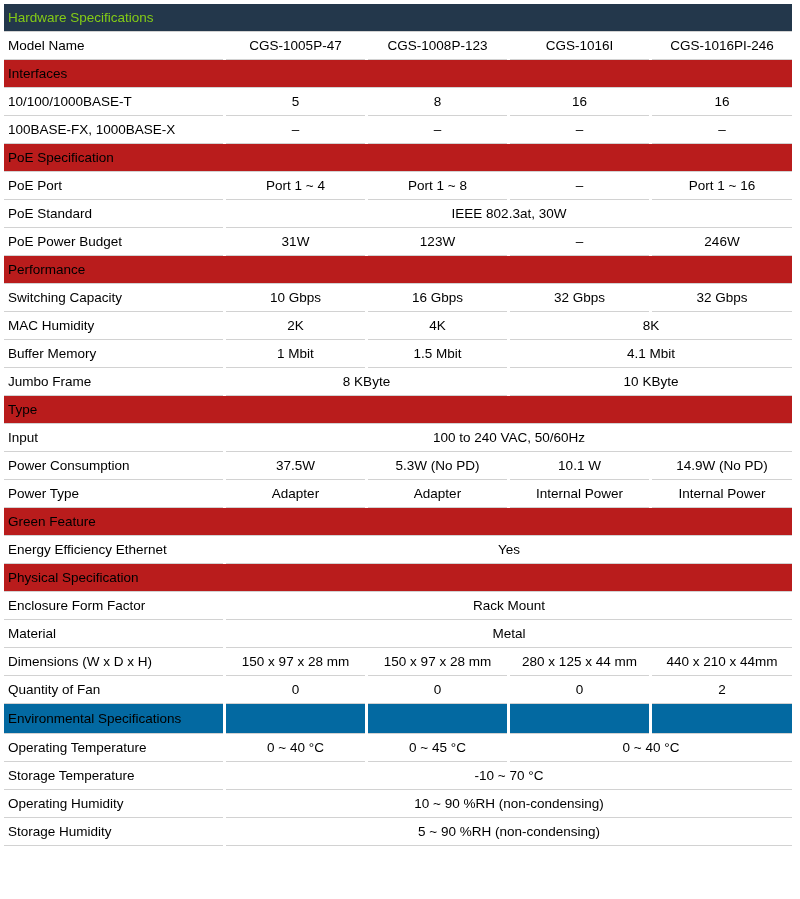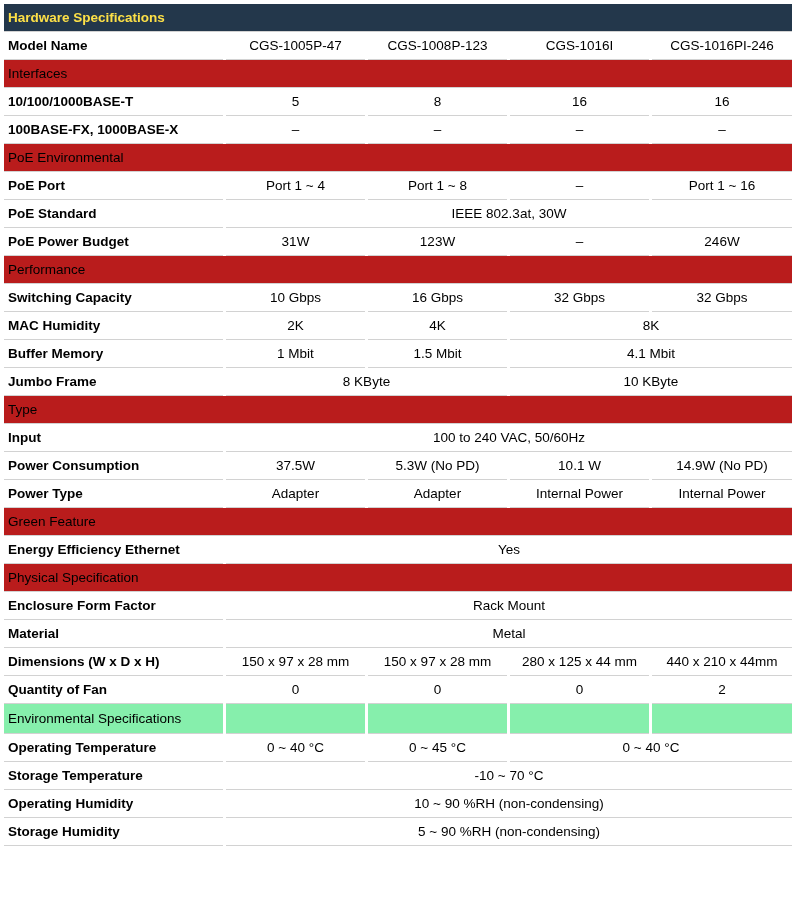--- a/index.html
+++ b/index.html
@@ -28,40 +28,39 @@
   table.spec-table td {
     border-bottom: 1px solid #d2d2d2;
     padding: 0 4px;
     height: 27px;
     vertical-align: middle;
     overflow: hidden;
     white-space: nowrap;
   }
   td.title-band {
     background: #23374b;
-    color: #fde047;
-    font-weight: bold;
+    color: #84cc16;
+    font-weight: normal;
     height: 22px;
     border-bottom: 1px solid #d2d2d2;
     padding-left: 5px;
   }
   td.section-band {
     background: #b91c1c;
     padding-left: 5px;
   }
   td.label-cell {
     text-align: left;
     padding-left: 5px;
-    font-weight: bold;
   }
   td.value-cell {
     text-align: center;
   }
   tr.section-split td {
-    background: #86efac;
+    background: #0369a1;
     height: 29px;
     margin-top: 44px;
   }
 </style>
 </head>
 <body>
 
 <div class="page">
   <table class="spec-table">
     <colgroup>
@@ -93,21 +92,21 @@
           <td class="value-cell" colspan="1">16</td>
         </tr>
         <tr>
           <td class="label-cell">100BASE-FX, 1000BASE-X</td>
           <td class="value-cell" colspan="1">–</td>
           <td class="value-cell" colspan="1">–</td>
           <td class="value-cell" colspan="1">–</td>
           <td class="value-cell" colspan="1">–</td>
         </tr>
         <tr>
-          <td colspan="5" class="section-band">PoE Environmental</td>
+          <td colspan="5" class="section-band">PoE Specification</td>
         </tr>
         <tr>
           <td class="label-cell">PoE Port</td>
           <td class="value-cell" colspan="1">Port 1 ~ 4</td>
           <td class="value-cell" colspan="1">Port 1 ~ 8</td>
           <td class="value-cell" colspan="1">–</td>
           <td class="value-cell" colspan="1">Port 1 ~ 16</td>
         </tr>
         <tr>
           <td class="label-cell">PoE Standard</td>

